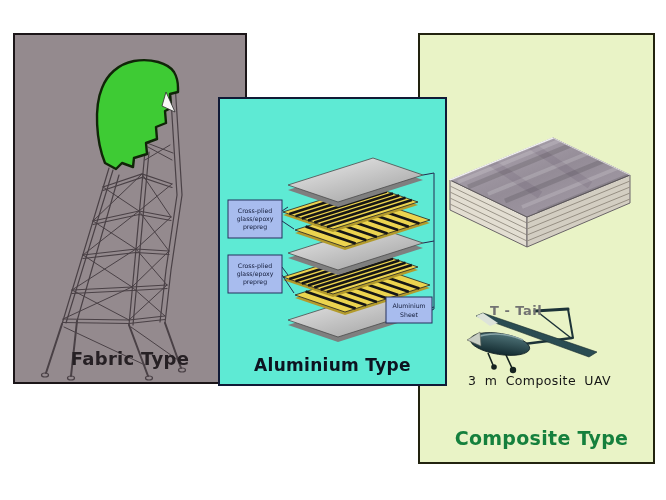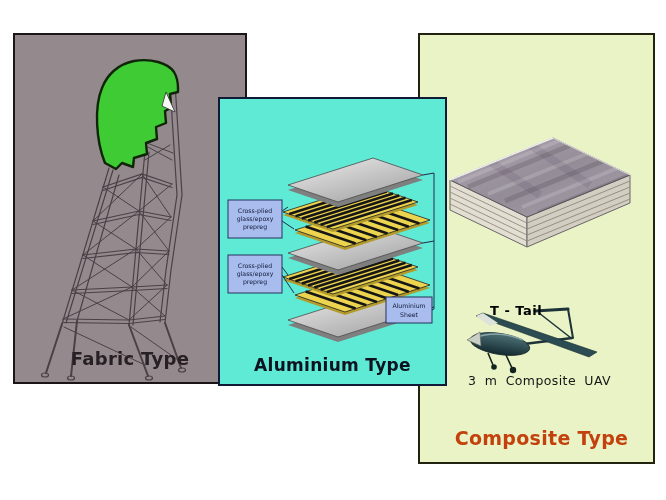--- a/index.html
+++ b/index.html
@@ -14,24 +14,24 @@
                 border:2px solid #101a36;z-index:3;}
   .panel-composite{left:418px;top:33px;width:237px;height:431px;background:#e9f3c6;
                 border:2px solid #22230f;z-index:1;}
 
   .panel svg{position:absolute;left:0;top:0;}
 
   .caption{position:absolute;left:0;right:0;text-align:center;font-weight:600;
            letter-spacing:.3px;}
   .caption-fabric{bottom:13px;font-size:18px;color:#262024;}
   .caption-aluminium{bottom:9px;font-size:17px;color:#0d1220;}
-  .caption-composite{bottom:13px;font-size:19px;color:#c2410c;padding-left:10px;}
+  .caption-composite{bottom:13px;font-size:19px;color:#15803d;padding-left:10px;}
 
   .ttail-label{position:absolute;left:70px;top:268px;font-size:13px;font-weight:700;
-               color:#000000;letter-spacing:.5px;}
+               color:#737373;letter-spacing:.5px;}
   .uav-caption{position:absolute;left:48px;top:338px;font-size:12.5px;font-weight:400;
                color:#161616;letter-spacing:.4px;word-spacing:4px;}
 
   .watermark{position:absolute;right:9px;bottom:4px;font-family:"DejaVu Serif",serif;
              font-weight:700;font-size:21px;letter-spacing:.5px;z-index:5;}
   .watermark .wiki{color:#838383;}
   .watermark .how{color:#ccd6c2;}
 
   svg text{font-family:"DejaVu Sans", sans-serif;}
 </style>

